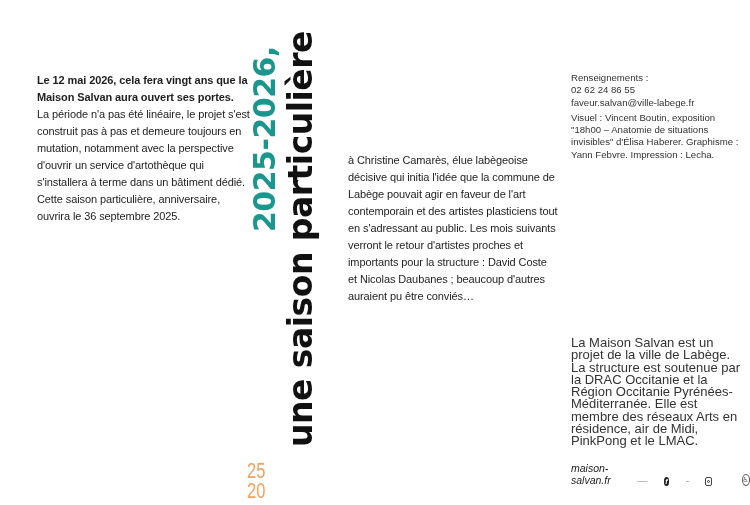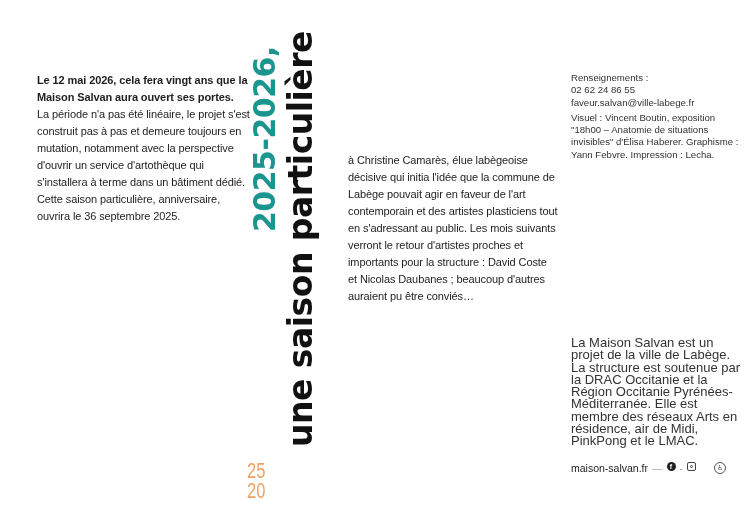--- a/index.html
+++ b/index.html
@@ -16,21 +16,21 @@
   #vt-black { left: 281px; top: 447px; color: #111; font-size: 33px; letter-spacing: -0.5px; }
   #years { position: absolute; left: 247px; top: 461px; color: #f0a060; font-size: 22px;
            line-height: 20px; font-family: "Liberation Sans Narrow", "Liberation Sans", sans-serif;
            transform: scaleX(0.75); transform-origin: 0 0; }
   #aside { position: absolute; left: 571px; top: 72px; width: 175px; font-size: 9.6px;
            line-height: 12.3px; color: #333; }
   #aside p { margin: 0 0 3px 0; }
   #logo { font-weight: bold; font-size: 13.5px; color: #222; margin-bottom: 6px !important; letter-spacing: 0.2px; }
   #about { position: absolute; left: 571px; top: 337px; width: 175px; font-size: 13px;
            line-height: 12.3px; color: #333; }
-  #footer { position: absolute; left: 571px; top: 462px; font-size: 10.5px; color: #222; display: flex; align-items: flex-start; gap: 4px; }
+  #footer { position: absolute; left: 571px; top: 462px; font-size: 10.5px; color: #222; display: flex; align-items: flex-end; gap: 16px; font-style: italic; }
   .dash { color: #aaa; }
   .icon-fb { display: inline-block; width: 9px; height: 9px; border-radius: 50%; background: #222; color: #fff;
              font-size: 7px; line-height: 9px; text-align: center; font-weight: bold; }
   .icon-ig { display: inline-block; width: 7px; height: 7px; border: 1.2px solid #444; border-radius: 2px; position: relative; }
   .icon-ig::after { content: ""; position: absolute; left: 1.5px; top: 1.5px; width: 3px; height: 3px; border: 1px solid #444; border-radius: 50%; box-sizing: border-box; }
   .icon-acc { display: inline-block; margin-left: 14px; width: 10px; height: 10px; border-radius: 50%; border: 1px solid #555; font-size: 7px; line-height: 10px; text-align: center; color: #555; }
 </style>
 </head>
 <body>
 

